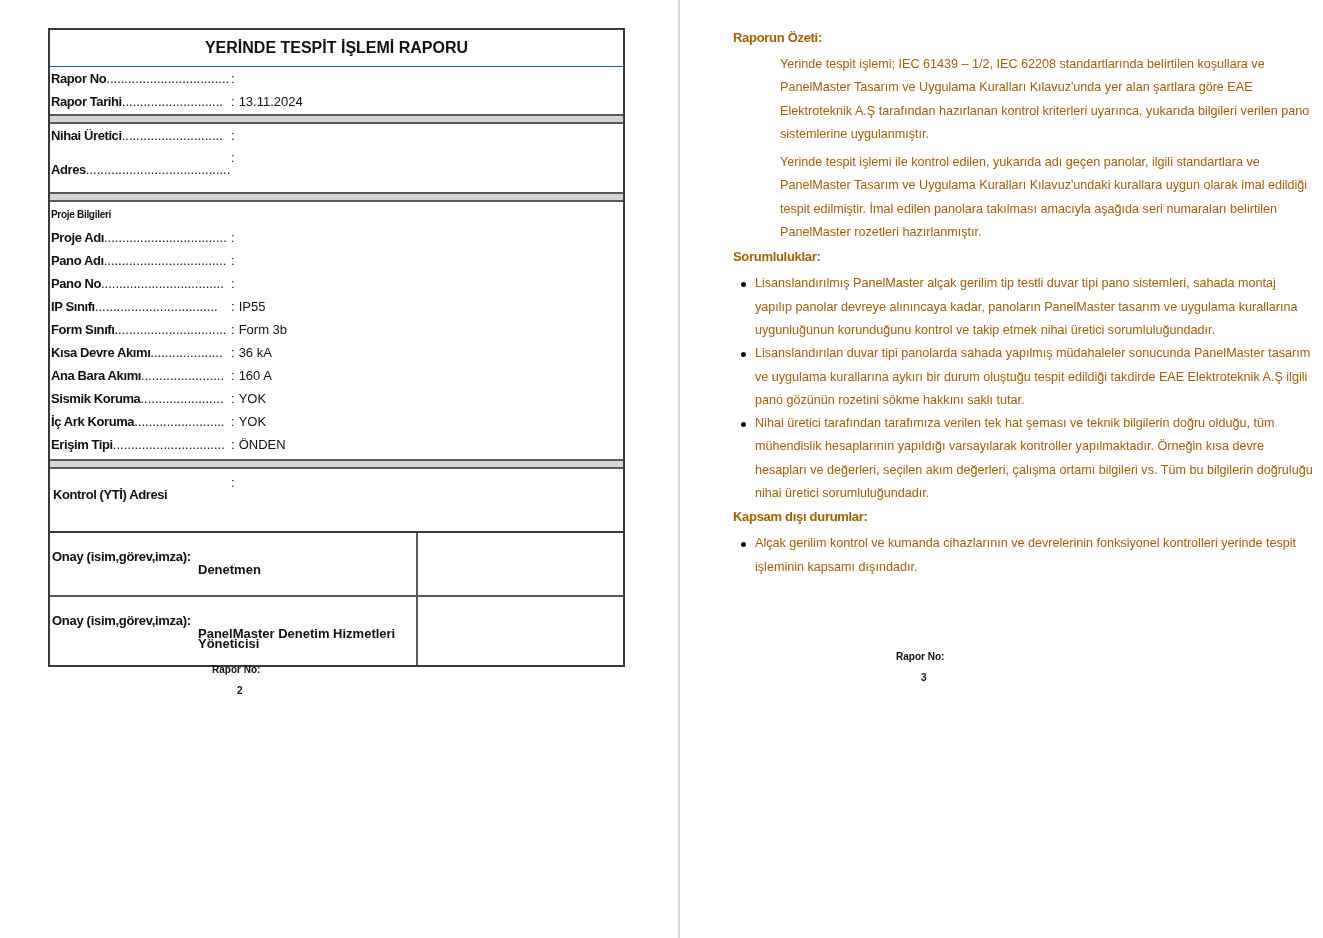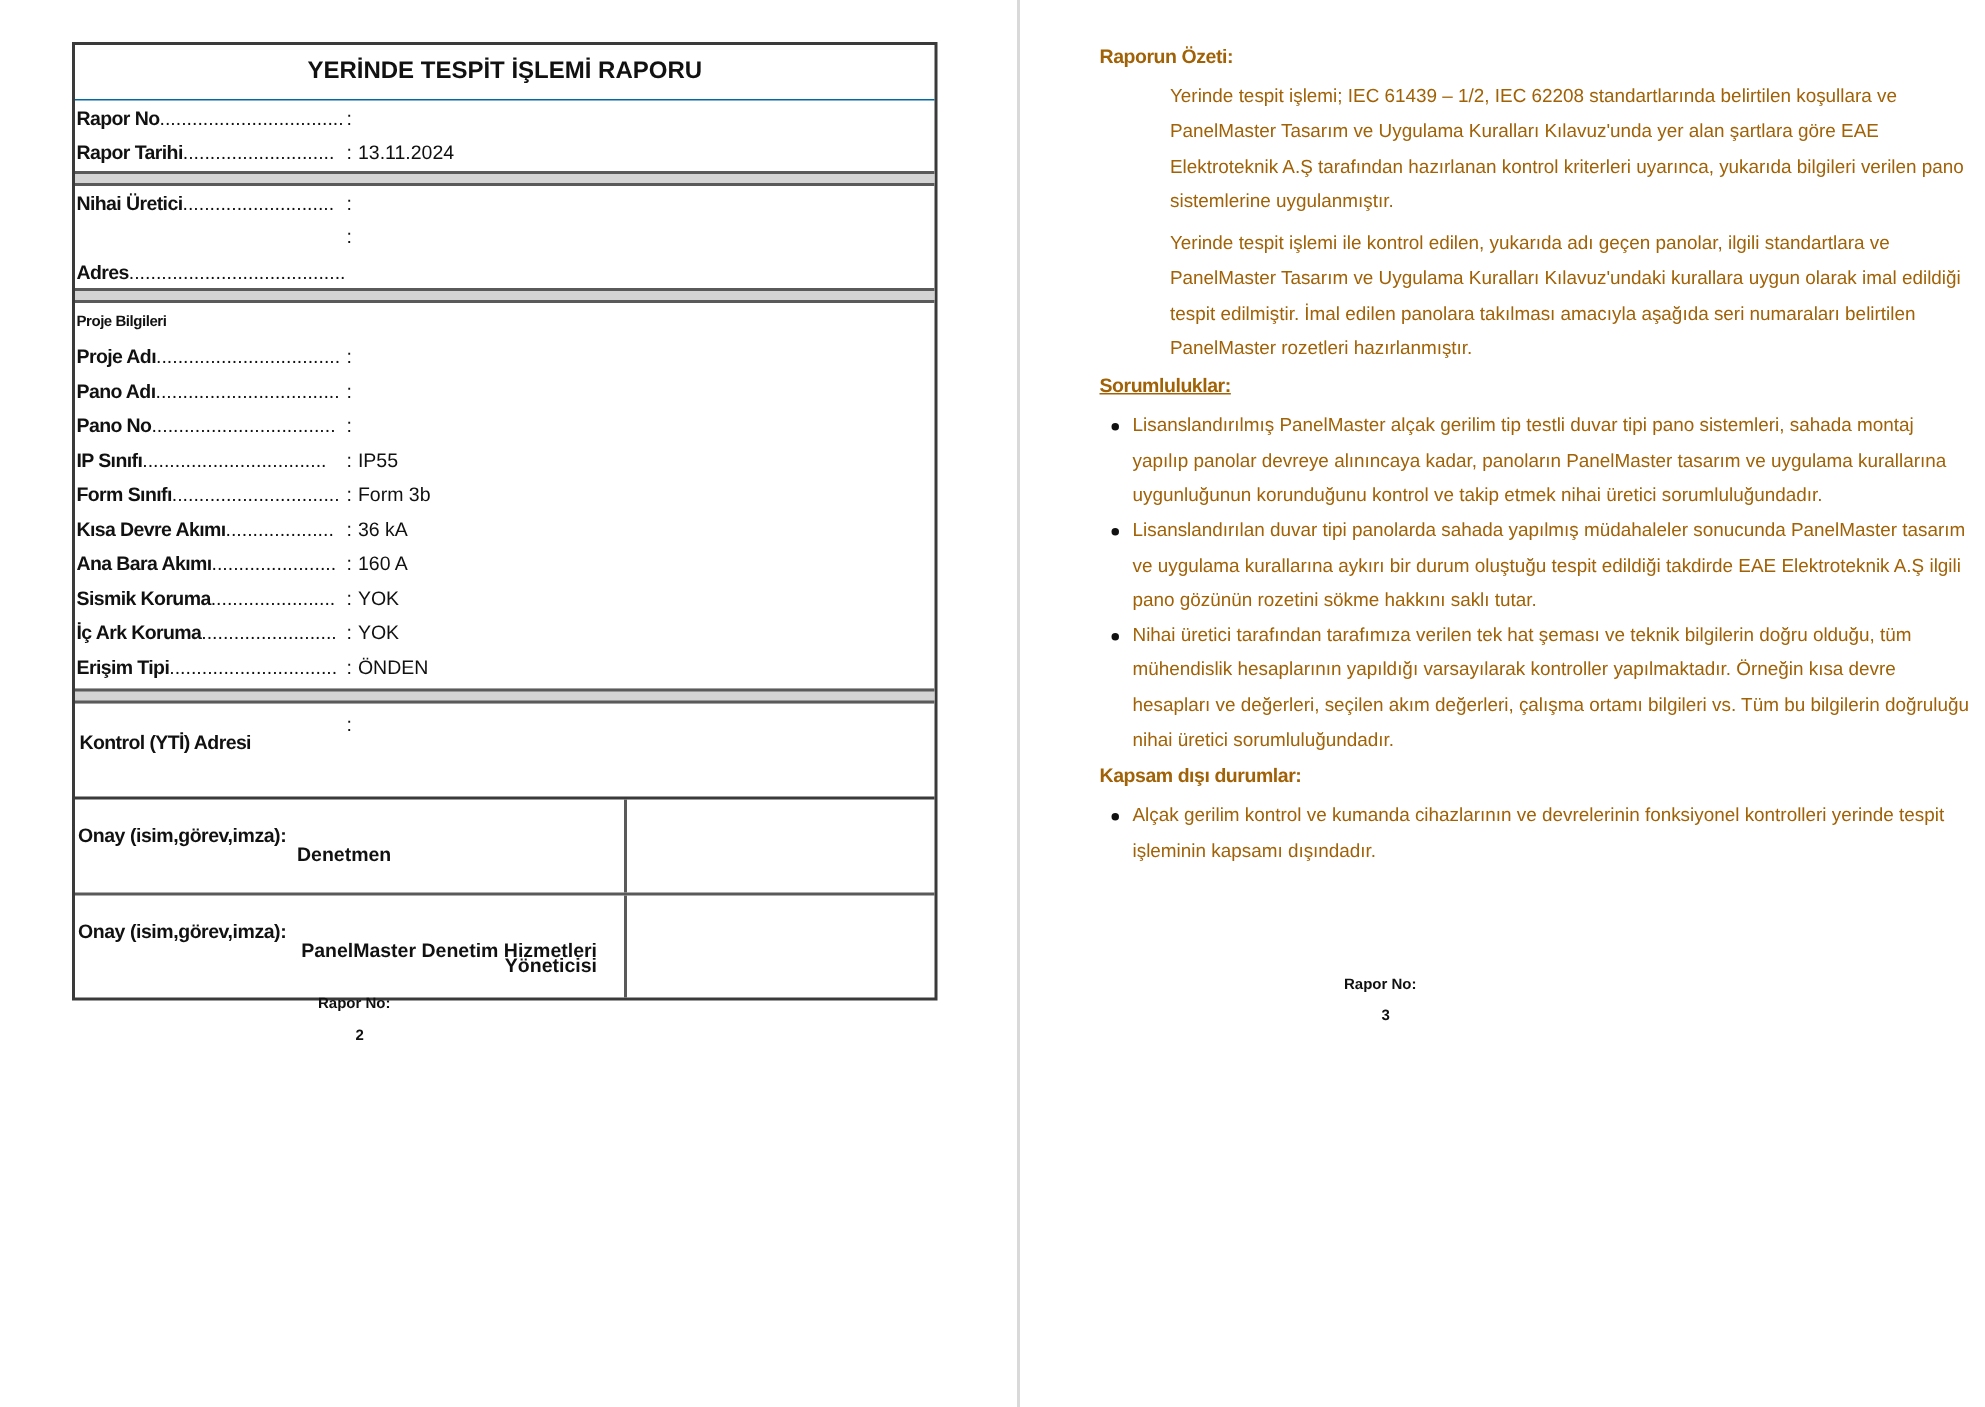--- a/index.html
+++ b/index.html
@@ -16,21 +16,21 @@
   .lbl { position: absolute; left: 1px; top: 4px; font-weight: bold; letter-spacing: -0.4px; white-space: nowrap; }
   .dots { font-weight: normal; letter-spacing: 0; }
   .val { position: absolute; left: 181px; top: 4px; white-space: nowrap; }
   .val .v { margin-left: 4px; }
   .small-h { font-size: 10px; font-weight: bold; padding: 7px 0 4px 1px; height: 24px; letter-spacing: -0.3px; }
 
   .ctrl { height: 64px; position: relative; font-size: 13px; border-bottom: 2px solid #3a3a3a; }
   .ctrl .lbl { left: 3px; top: 18px; }
   .ctrl .val { top: 6px; }
 
-  .sig { display: flex; height: 64px; border-bottom: 2px solid #5a5a5a; text-align: right; }
+  .sig { display: flex; height: 64px; border-bottom: 2px solid #5a5a5a; }
   .sig:last-child { border-bottom: none; height: 68px; }
   .sig-l { width: 368px; border-right: 2px solid #5a5a5a; position: relative; font-size: 13px; font-weight: bold; }
   .sig-r { flex: 1; }
   .sig-l .t1 { position: absolute; left: 2px; top: 16px; letter-spacing: -0.3px; }
   .sig-l .t2 { position: absolute; left: 148px; top: 32px; line-height: 10px; }
 
   .foot { position: absolute; width: 200px; text-align: left; font-size: 10px; font-weight: bold; }
 
   
   .right { position: absolute; left: 733px; top: 30px; width: 580px; font-size: 12.6px; color: #a16207; }
@@ -59,21 +59,21 @@
     </div>
   </div>
   <div class="gray" style="border-top:2px solid #5a5a5a;"></div>
 
   <div style="height:68px; position:relative;">
     <div class="row">
       <span class="lbl"><span>Nihai Üretici</span><span class="dots">............................</span></span>
       <span class="val"><span>:</span><span class="v"></span></span>
     </div>
     <span class="val" style="top:26px; font-size:13px;"><span>:</span></span>
-    <span class="lbl" style="top:38px; font-size:13px;margin-top:12px;"><span>Adres</span><span class="dots">........................................</span></span>
+    <span class="lbl" style="top:38px; font-size:13px;"><span>Adres</span><span class="dots">........................................</span></span>
   </div>
   <div class="gray" style="border-top:2px solid #5a5a5a;"></div>
 
   <div style="padding-bottom:3px;">
     <div class="small-h">Proje Bilgileri</div>
     <div class="row">
       <span class="lbl"><span>Proje Adı</span><span class="dots">..................................</span></span>
       <span class="val"><span>:</span><span class="v"></span></span>
     </div>
     <div class="row">
@@ -137,21 +137,21 @@
 </div>
 
 <div class="foot" style="left:212px; top:664px;">Rapor No:</div>
 <div class="foot" style="left:237px; top:685px;">2</div>
 
 <div class="right">
   <div class="h">Raporun Özeti:</div>
   <div class="p">Yerinde tespit işlemi; IEC 61439 – 1/2, IEC 62208 standartlarında belirtilen koşullara ve PanelMaster Tasarım ve Uygulama Kuralları Kılavuz'unda yer alan şartlara göre EAE Elektroteknik A.Ş tarafından hazırlanan kontrol kriterleri uyarınca, yukarıda bilgileri verilen pano sistemlerine uygulanmıştır.</div>
   <div class="p">Yerinde tespit işlemi ile kontrol edilen, yukarıda adı geçen panolar, ilgili standartlara ve PanelMaster Tasarım ve Uygulama Kuralları Kılavuz'undaki kurallara uygun olarak imal edildiği tespit edilmiştir. İmal edilen panolara takılması amacıyla aşağıda seri numaraları belirtilen PanelMaster rozetleri hazırlanmıştır.</div>
 
-  <div class="h" style="margin-top:2px;text-decoration:underline;">Sorumluluklar:</div>
+  <div class="h" style="margin-top:2px;">Sorumluluklar:</div>
   <ul class="bl">
     <li>Lisanslandırılmış PanelMaster alçak gerilim tip testli duvar tipi pano sistemleri, sahada montaj yapılıp panolar devreye alınıncaya kadar, panoların PanelMaster tasarım ve uygulama kurallarına uygunluğunun korunduğunu kontrol ve takip etmek nihai üretici sorumluluğundadır.</li>
     <li>Lisanslandırılan duvar tipi panolarda sahada yapılmış müdahaleler sonucunda PanelMaster tasarım ve uygulama kurallarına aykırı bir durum oluştuğu tespit edildiği takdirde EAE Elektroteknik A.Ş ilgili pano gözünün rozetini sökme hakkını saklı tutar.</li>
     <li>Nihai üretici tarafından tarafımıza verilen tek hat şeması ve teknik bilgilerin doğru olduğu, tüm mühendislik hesaplarının yapıldığı varsayılarak kontroller yapılmaktadır. Örneğin kısa devre hesapları ve değerleri, seçilen akım değerleri, çalışma ortamı bilgileri vs. Tüm bu bilgilerin doğruluğu nihai üretici sorumluluğundadır.</li>
   </ul>
 
   <div class="h">Kapsam dışı durumlar:</div>
   <ul class="bl">
     <li>Alçak gerilim kontrol ve kumanda cihazlarının ve devrelerinin fonksiyonel kontrolleri yerinde tespit işleminin kapsamı dışındadır.</li>
   </ul>

